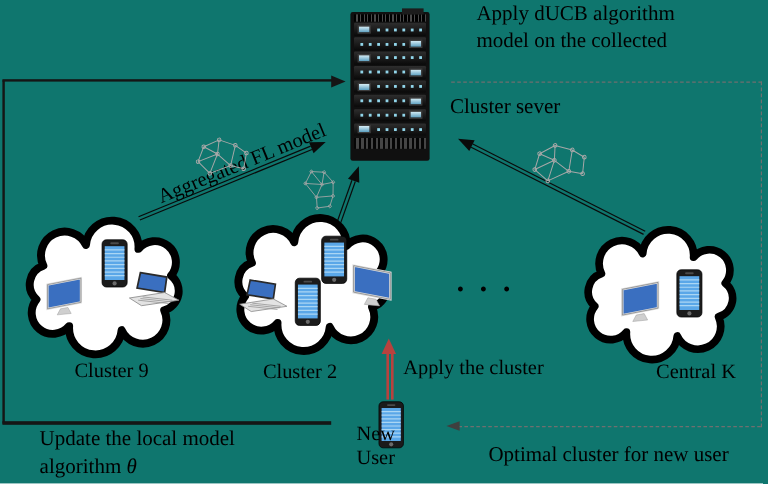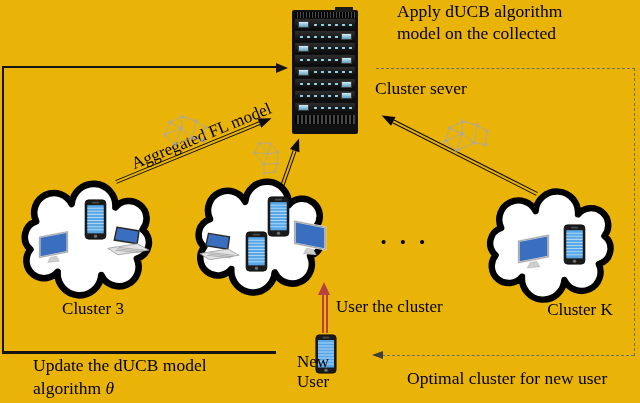--- a/index.html
+++ b/index.html
@@ -1,16 +1,16 @@
 <!DOCTYPE html>
 <html><head>
 <meta charset="utf-8">
 <style>
   html,body{margin:0;padding:0;background:#fff;}
-  .stage{position:relative;width:640px;height:403px;background:#eab308;overflow:hidden;
+  .stage{position:relative;width:640px;height:403px;background:#0f766e;overflow:hidden;
          font-family:"Liberation Serif","DejaVu Serif",serif;color:#000;}
   .abs{position:absolute;}
   svg{overflow:visible;display:block;}
 
   
   .loop-v{left:2px;top:67px;height:286px;width:0;border-left:2.5px solid #151515;}
   .loop-h-top{left:2px;top:66px;width:275px;height:0;border-top:2.5px solid #151515;}
   .loop-h-bottom{left:2px;top:351px;width:274px;height:0;border-top:3px solid #151515;}
   .head-right{width:0;height:0;border-left:12px solid #151515;border-top:5px solid transparent;border-bottom:5px solid transparent;}
   .head-left{width:0;height:0;border-right:11px solid #3f3f3f;border-top:4.5px solid transparent;border-bottom:4.5px solid transparent;}
@@ -185,61 +185,62 @@
   </svg>
   <svg class="abs" style="left:84px;top:199px;" width="23" height="41" viewBox="0 0 22 40">
       <use href="#phone-icon"></use>
     </svg>
   <svg class="abs" style="left:38px;top:230px;" width="31" height="33" viewBox="0 0 40 42">
       <use href="#monitor-icon"></use>
     </svg>
   <svg class="abs" style="left:106px;top:226px;" width="44" height="30" viewBox="0 0 48 32">
       <use href="#laptop-icon"></use>
     </svg>
-  <div class="abs cluster-label" style="left:37px;top:299px;">Cluster 3</div>
+  <div class="abs cluster-label" style="left:37px;top:299px;">Cluster 9</div>
 
   <svg class="abs" style="left:178px;top:178px;" width="164" height="119" viewBox="0 0 200 145">
     <use href="#cloud-path" fill="#ffffff" stroke="#000" stroke-width="8" stroke-linejoin="round"></use>
   </svg>
   <svg class="abs" style="left:198px;top:232px;" width="42" height="29" viewBox="0 0 48 32">
       <use href="#laptop-icon"></use>
     </svg>
   <svg class="abs" style="left:245px;top:231px;" width="23" height="41" viewBox="0 0 22 40">
       <use href="#phone-icon"></use>
     </svg>
   <svg class="abs" style="left:267px;top:196px;" width="23" height="41" viewBox="0 0 22 40">
       <use href="#phone-icon"></use>
     </svg>
   <svg class="abs" style="left:293px;top:219px;transform:scaleX(-1);" width="34" height="37" viewBox="0 0 40 42">
       <use href="#monitor-icon"></use>
     </svg>
+  <div class="abs cluster-label" style="left:194px;top:300px;">Cluster 2</div>
 
   <div class="abs ellipsis">•••</div>
 
   <svg class="abs" style="left:466px;top:188px;" width="168" height="116" viewBox="0 0 200 145">
     <use href="#cloud-path" fill="#ffffff" stroke="#000" stroke-width="8" stroke-linejoin="round"></use>
   </svg>
   <svg class="abs" style="left:517px;top:233px;" width="33" height="36" viewBox="0 0 40 42">
       <use href="#monitor-icon"></use>
     </svg>
   <svg class="abs" style="left:563px;top:224px;" width="23" height="41" viewBox="0 0 22 40">
       <use href="#phone-icon"></use>
     </svg>
-  <div class="abs cluster-label" style="left:524px;top:300px;">Cluster K</div>
+  <div class="abs cluster-label" style="left:524px;top:300px;">Central K</div>
 
   <div class="abs red-head"></div>
   <div class="abs red-shaft"></div>
-  <div class="abs join-label">User the cluster</div>
+  <div class="abs join-label">Apply the cluster</div>
   <svg class="abs" style="left:315px;top:334px;" width="22" height="40" viewBox="0 0 22 40">
       <use href="#phone-icon"></use>
     </svg>
   <div class="abs newuser-label">New User</div>
 
   <div class="abs update-note">
-    <div>Update the dUCB model</div>
+    <div>Update the local model</div>
     <div>
       <span>algorithm</span>
       <span class="theta">θ</span>
     </div>
   </div>
   <div class="abs optimal-label">Optimal cluster for new user</div>
 
 </div>
 
 </body></html>

